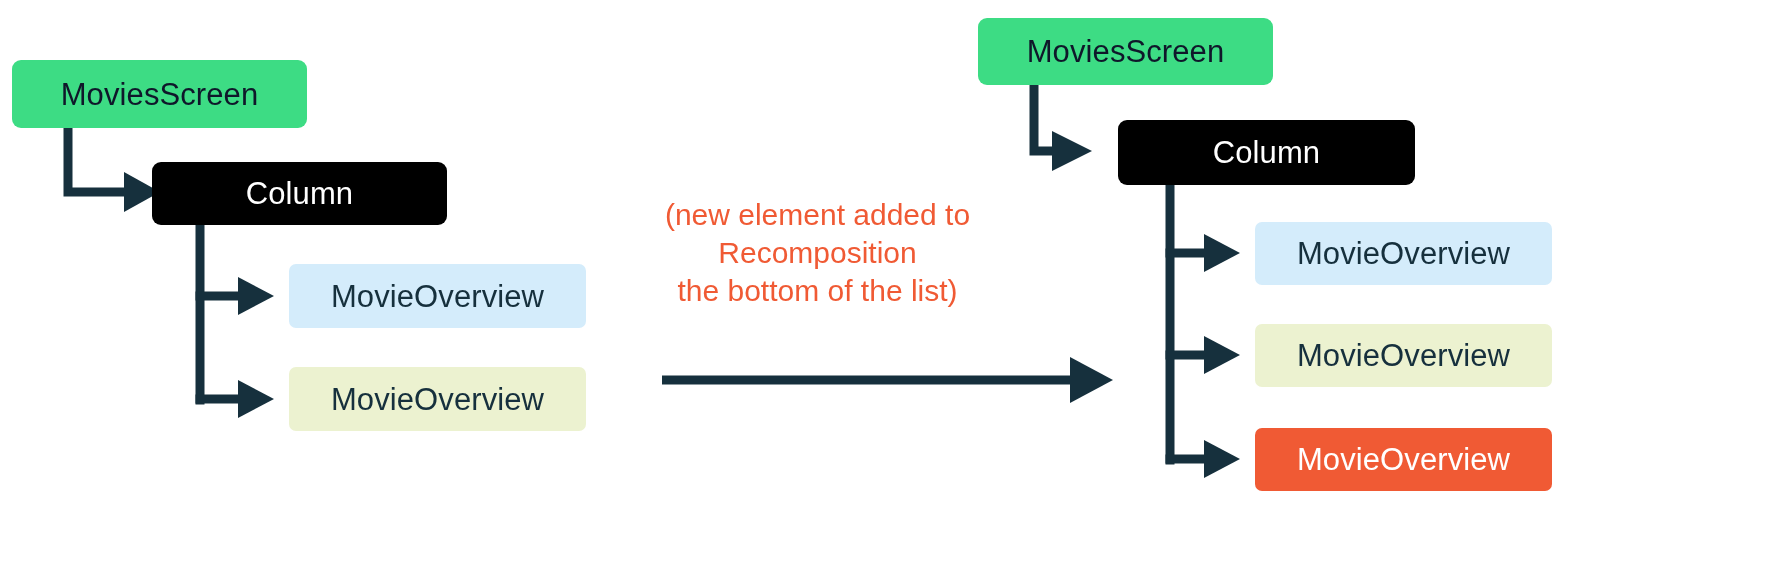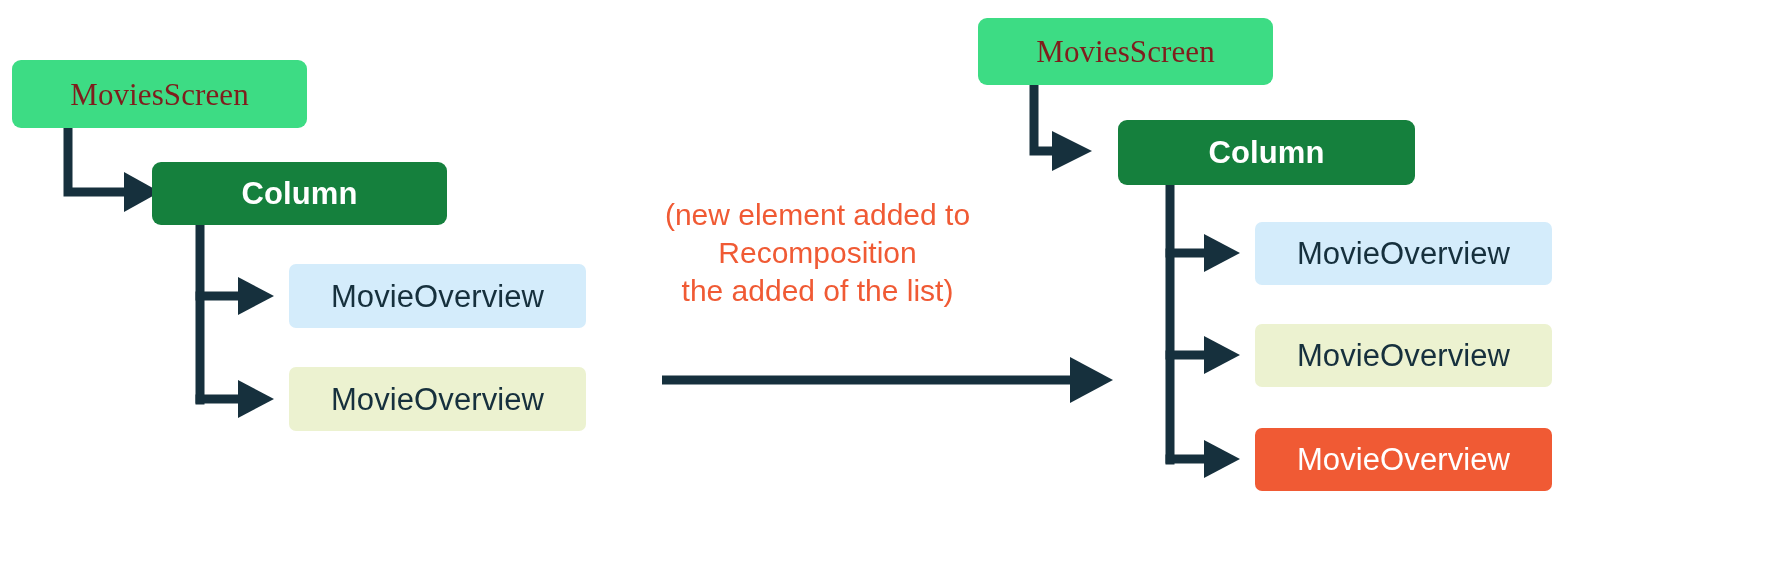--- a/index.html
+++ b/index.html
@@ -24,27 +24,25 @@
     justify-content: center;
     box-sizing: border-box;
     border-radius: 9px;
     font-size: 31px;
     line-height: 1;
     letter-spacing: 0.1px;
     white-space: nowrap;
   }
   .node-screen {
     background: #3ddc84;
-    color: #7f1d1d;
-    font-family: Liberation Serif, serif;
+    color: #0f172a;
   }
   .node-column {
-    background: #15803d;
+    background: #000000;
     color: #ffffff;
-    font-weight: bold;
   }
   .node-light-blue {
     background: #d4ecfb;
     color: #16303d;
     border-radius: 7px;
   }
   .node-light-green {
     background: #ecf2d0;
     color: #16303d;
     border-radius: 7px;
@@ -116,21 +114,21 @@
 
   <div class="node node-column" style="left:152px; top:162px; width:295px; height:63px;">Column</div>
 
   <div class="node node-light-blue" style="left:289px; top:264px; width:297px; height:64px;">MovieOverview</div>
 
   <div class="node node-light-green" style="left:289px; top:367px; width:297px; height:64px;">MovieOverview</div>
 
   <div class="caption" style="left:655px; top:196px; width:325px;">
     <span class="caption-line">(new element added to</span>
     <span class="caption-line">Recomposition</span>
-    <span class="caption-line">the added of the list)</span>
+    <span class="caption-line">the bottom of the list)</span>
   </div>
 
   <div class="node node-screen" style="left:978px; top:18px; width:295px; height:67px;">MoviesScreen</div>
 
   <div class="node node-column" style="left:1118px; top:120px; width:297px; height:65px;">Column</div>
 
   <div class="node node-light-blue" style="left:1255px; top:222px; width:297px; height:63px;">MovieOverview</div>
 
   <div class="node node-light-green" style="left:1255px; top:324px; width:297px; height:63px;">MovieOverview</div>
 

